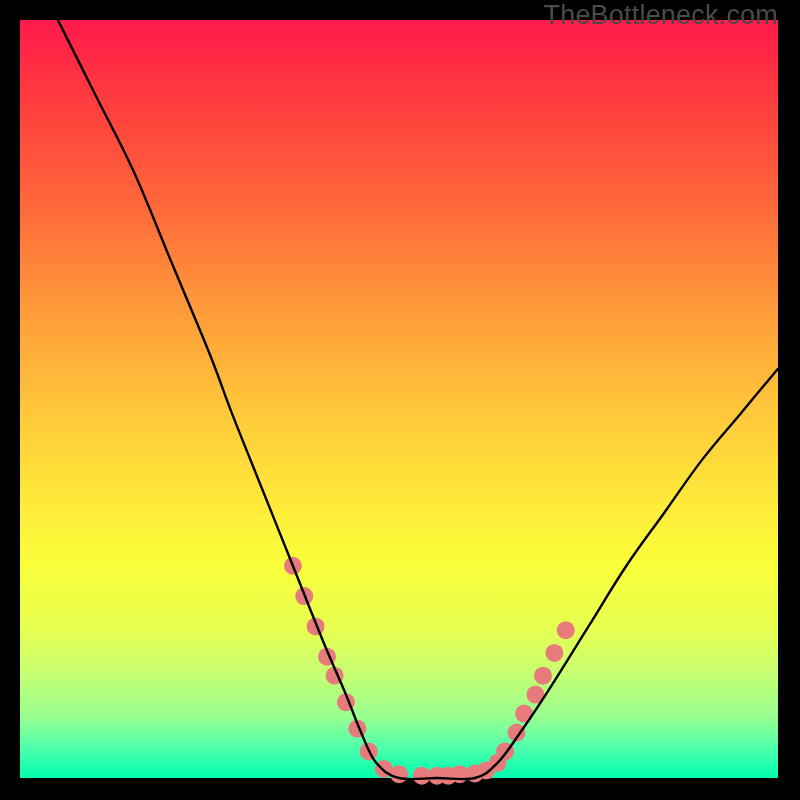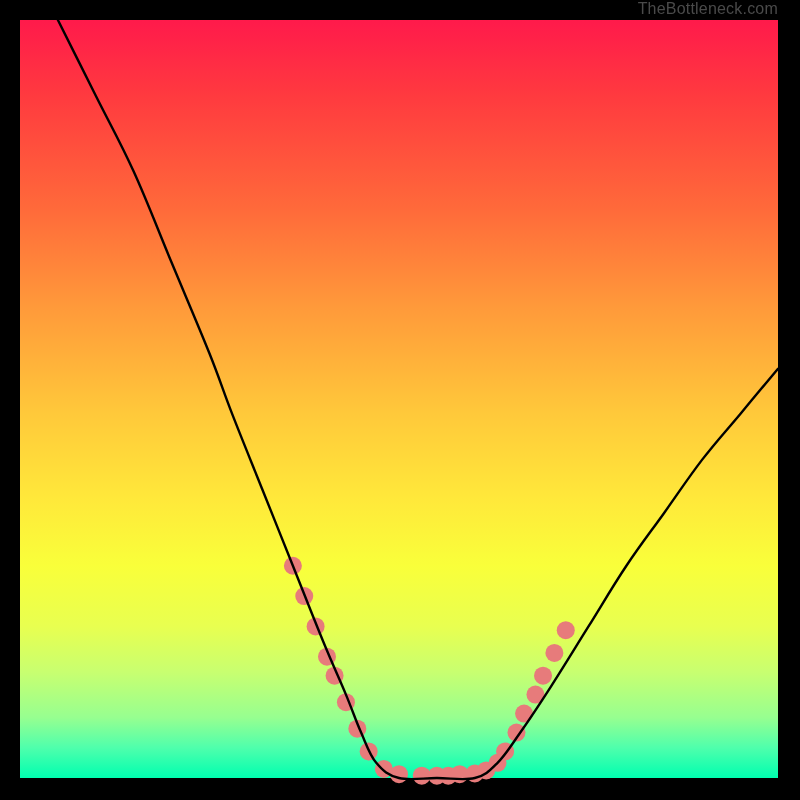--- a/index.html
+++ b/index.html
@@ -39,21 +39,21 @@
       #97ff90 92%,
       #4fffac 96%,
       #00ffb0 100%
     );
   }
   .watermark {
     position: absolute;
     top: 0px;
     right: 22px;
     color: #4a4a4a;
-    font-size: 16px;
+    font-size: 27px;
     font-weight: 500;
     letter-spacing: 0.2px;
   }
   svg.curve {
     position: absolute;
     left: 20px;
     top: 20px;
     width: 758px;
     height: 758px;
     overflow: visible;

